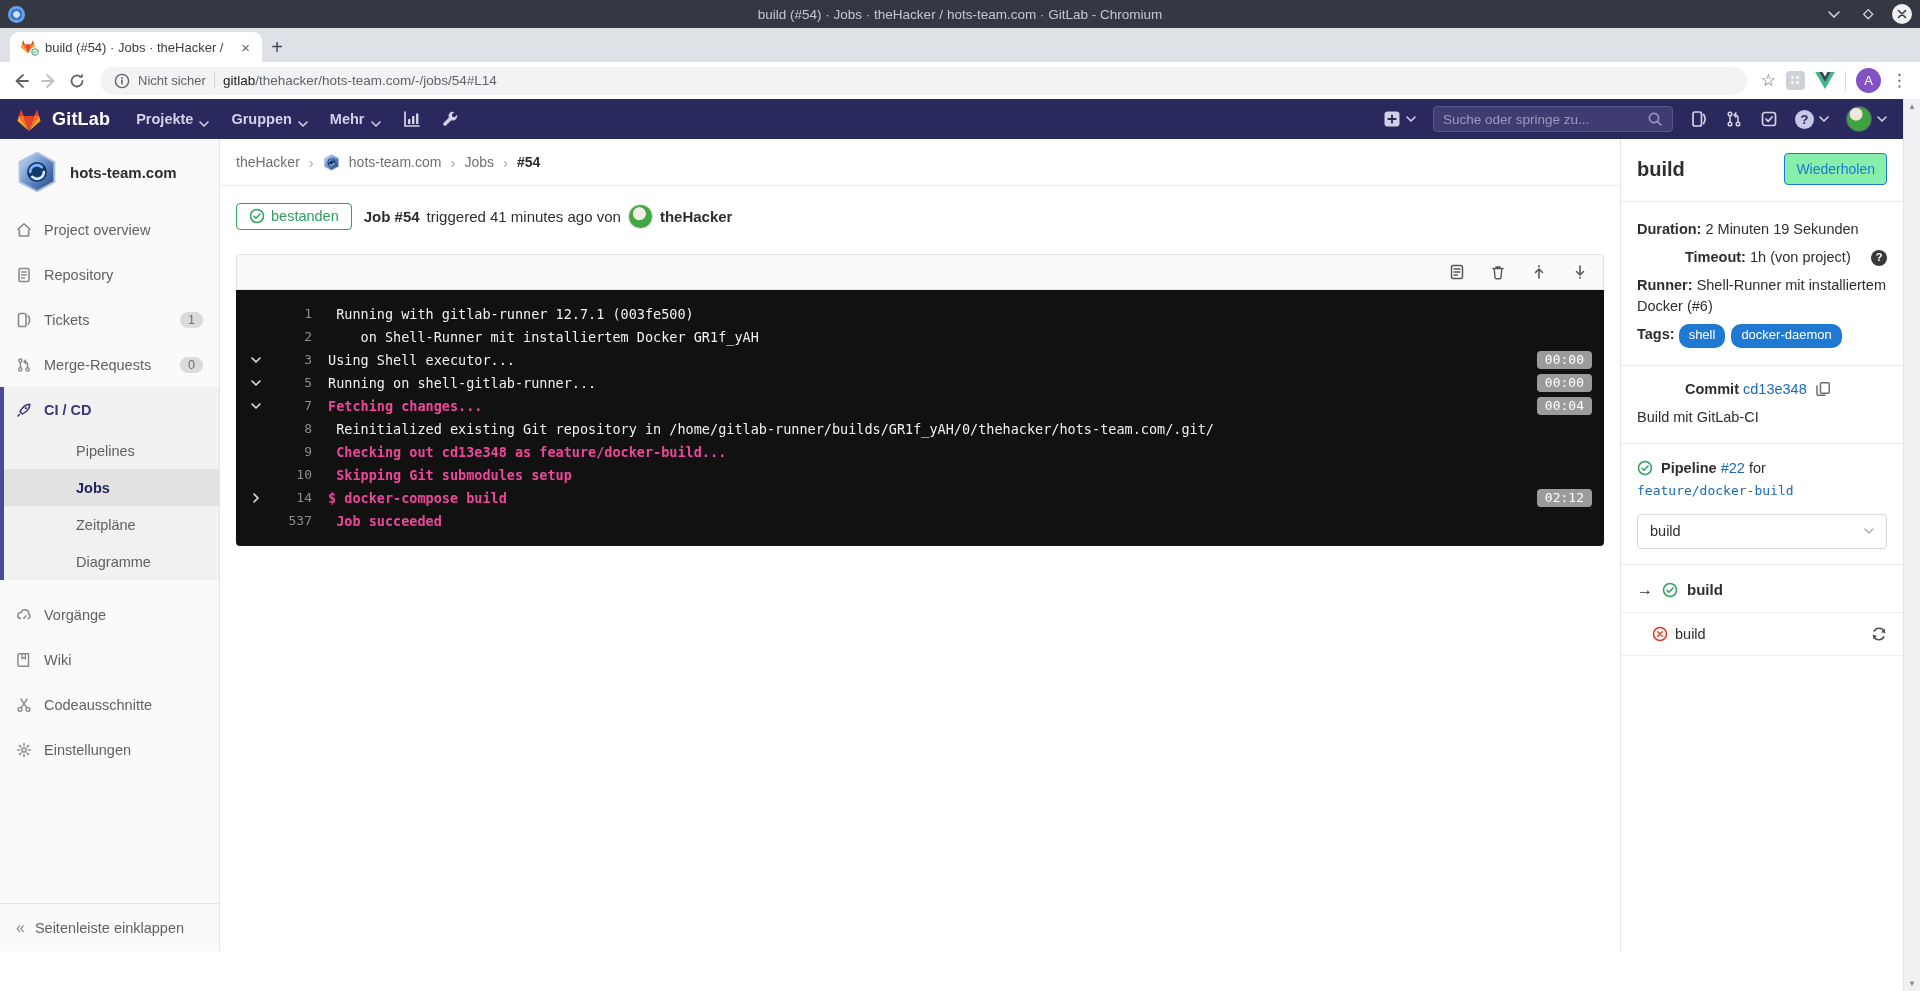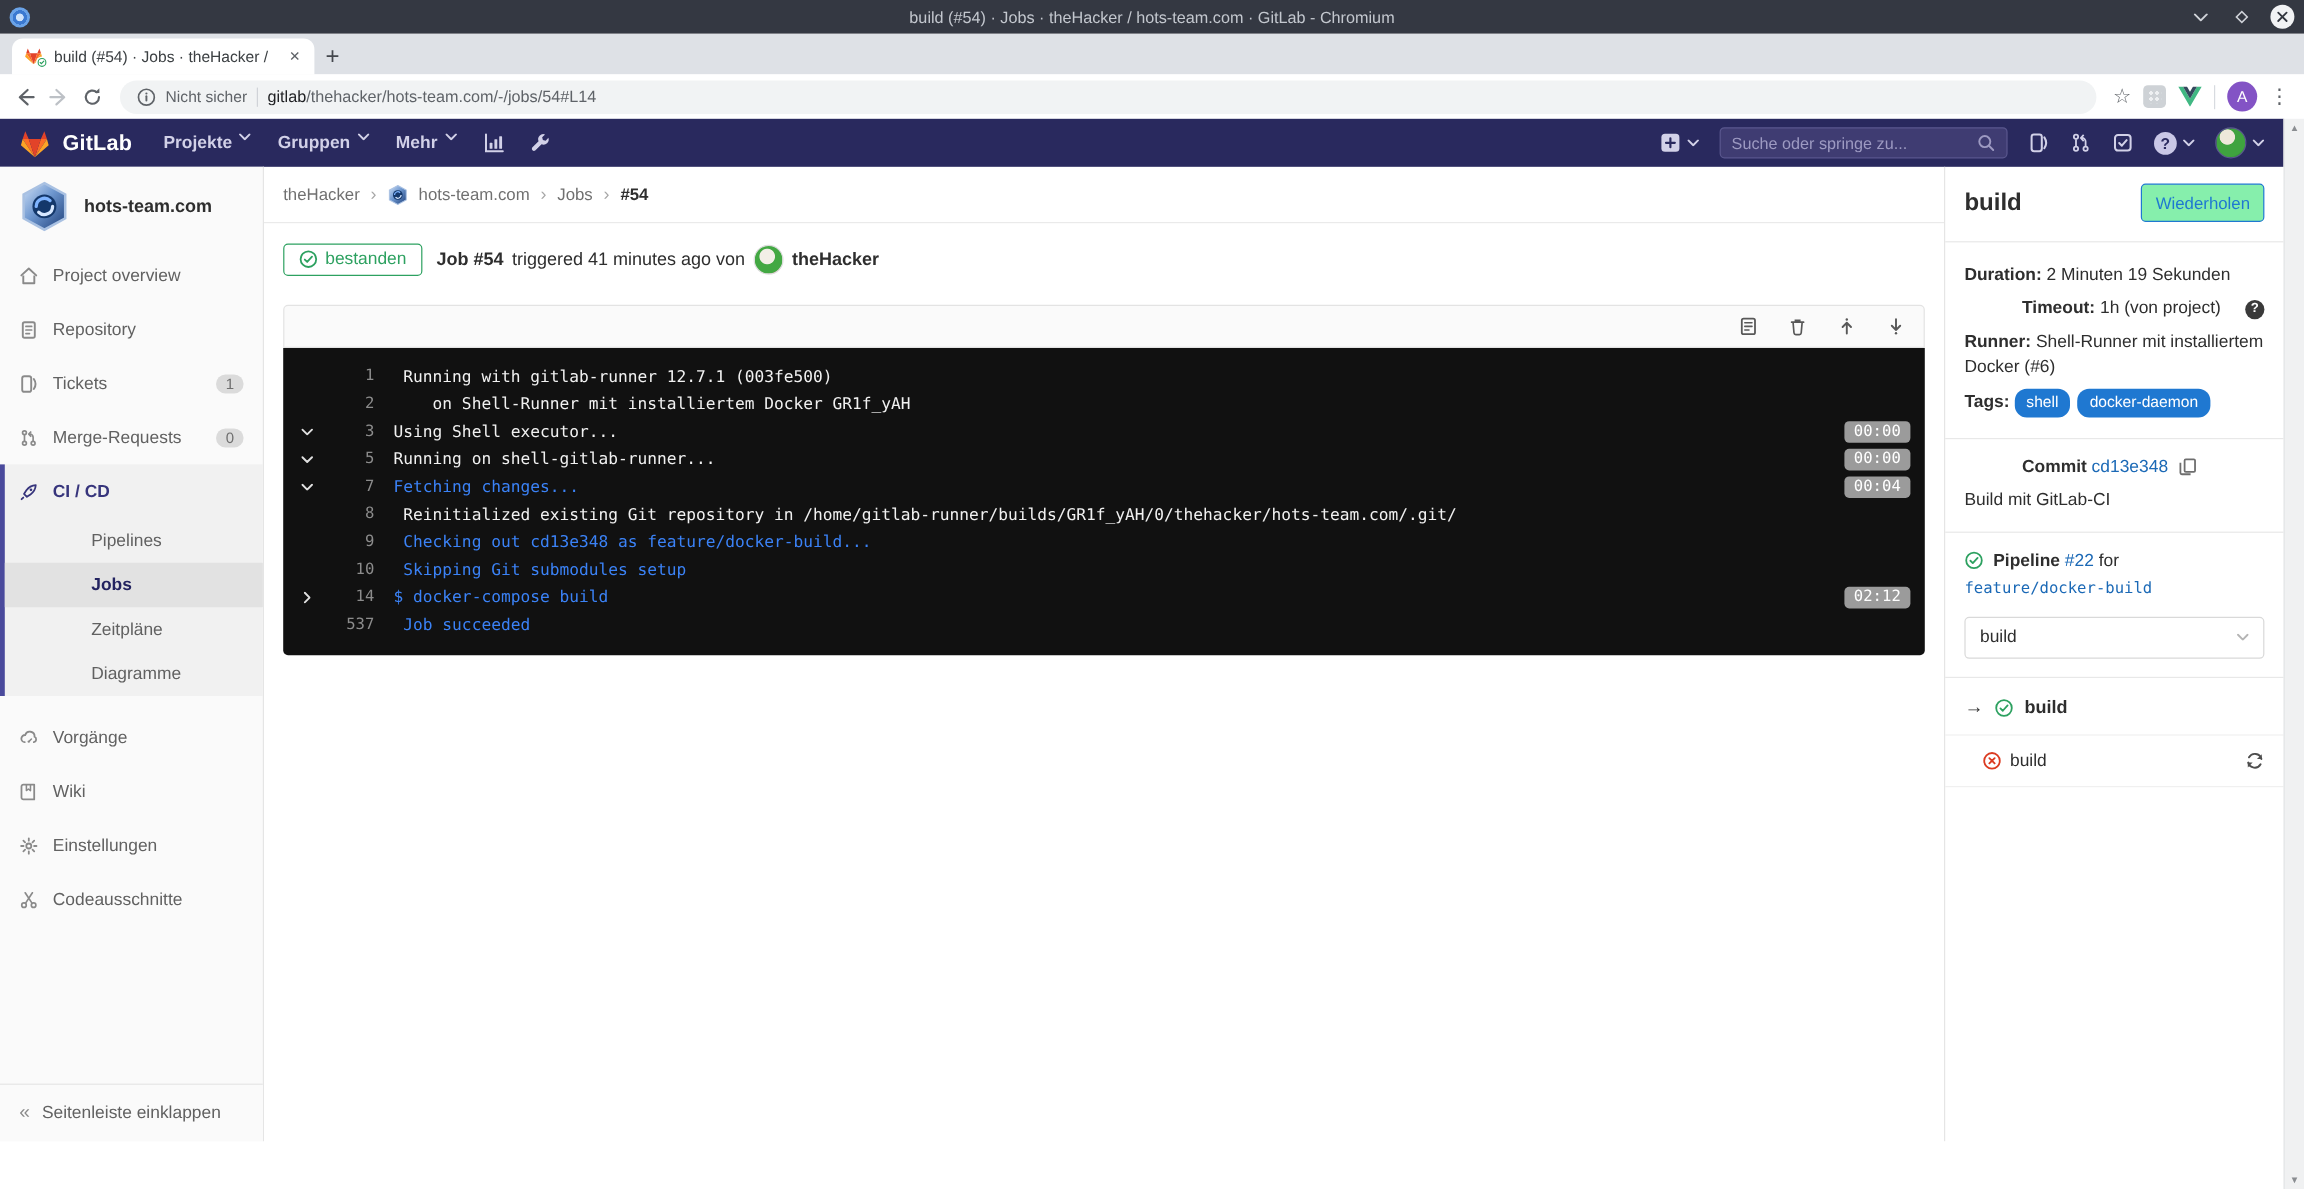--- a/index.html
+++ b/index.html
@@ -39,21 +39,21 @@
      radial-gradient(circle, #eef0f2 1.5px, transparent 1.6px) 0 0/5px 5px; }
   .abar-sep { width:1px; height:20px; background:#d8dbe0; }
   .profile-av { width:25px; height:25px; border-radius:50%; background:#8353c5; color:#fff; font-size:13px; display:flex; align-items:center; justify-content:center; }
 
   
   .page { position:relative; height:852px; }
   .pg-scroll { position:absolute; top:0; right:0; width:17px; height:892px; background:#f0f1f2; border-left:1px solid #e4e5e7; z-index:5; display:flex; flex-direction:column; justify-content:space-between; align-items:center; padding:3px 0; color:#8a8d91; font-size:8px; }
   .gl-navbar { height:40px; background:#29295e; display:flex; align-items:center; padding:0 16px; margin-right:17px; }
   .brand { display:flex; align-items:center; gap:10px; margin-right:26px; }
   .brand-name { color:#fff; font-size:18px; font-weight:700; letter-spacing:.2px; }
-  .gl-menu { display:flex; align-items:flex-start; gap:6px; color:#d2d1e8; font-size:14.5px; font-weight:600; margin-right:22px; }
+  .gl-menu { display:flex; align-items:flex-end; gap:6px; color:#d2d1e8; font-size:14.5px; font-weight:600; margin-right:22px; }
   .chev { width:10px; height:6px; stroke:currentColor; fill:none; stroke-width:1.6; stroke-linecap:round; stroke-linejoin:round; }
   .nav-ico { color:#d2d1e8; margin-right:20px; }
   .nav-right { margin-left:auto; display:flex; align-items:center; gap:17px; }
   .gl-search { width:240px; height:26px; background:#3f3c72; border:1px solid #5a578e; border-radius:4px; display:flex; align-items:center; padding:0 9px; }
   .gl-search input { flex:1; background:transparent; border:none; outline:none; color:#c9c7e4; font-size:13.5px; font-family:"Liberation Sans",sans-serif; }
   .gl-search input::placeholder { color:#9d9ac2; }
   .help-circle { width:19px; height:19px; border-radius:50%; background:#c9c7e6; color:#29295e; font-size:13px; font-weight:700; display:flex; align-items:center; justify-content:center; }
   .gl-avatar { width:26px; height:26px; border-radius:50%; border:1px solid #5a578e;
     background:radial-gradient(circle at 38% 30%, #eee8da 0 27%, #3fa33f 30% 72%, #1d6b1d 100%); }
   .plus-group, .help-group, .user-group { display:flex; align-items:center; gap:5px; color:#d2d1e8; }
@@ -90,21 +90,21 @@
   .b { font-weight:700; }
 
   
   .log-wrap { margin-top:24px; }
   .log-head { height:36px; background:#fafafa; border:1px solid #e3e3e3; border-radius:4px 4px 0 0; display:flex; align-items:center; justify-content:flex-end; gap:25px; padding:0 15px; color:#585858; }
   .terminal { background:#111; border-radius:0 0 4px 4px; padding:12px 12px 14px; font-family:"DejaVu Sans Mono", monospace; font-size:13.5px; }
   .t-line { display:flex; align-items:center; height:23px; }
   .chev-slot { width:27px; color:#e0e0e0; display:flex; align-items:center; padding-left:3px; }
   .lnum { width:37px; text-align:right; color:#8c8c8c; margin-right:16px; font-size:13px; flex:none; }
   .ltext { white-space:pre; color:#f1f1f1; }
-  .green { color:#3b82f6; font-weight:400; }
+  .green { color:#ec4899; font-weight:700; }
   .timer { margin-left:auto; background:#9b9b9b; color:#fff; border-radius:4px; padding:1px 8px 2px; font-size:13px; }
 
   
   .rsb { width:283px; flex:none; border-left:1px solid #e5e5e5; font-size:14.5px; }
   .rs-block { padding:13px 16px 15px; border-bottom:1px solid #e8e8e8; }
   .rs-title-row { display:flex; align-items:center; justify-content:space-between; padding:14px 16px 16px; border-bottom:1px solid #e8e8e8; }
   .rs-title { font-size:20px; font-weight:700; }
   .retry-btn { border:1px solid #1f78d1; color:#1f78d1; background:#86efac; border-radius:4px; padding:7px 11px; font-size:14px; font-family:"Liberation Sans",sans-serif; }
   .d-row { margin:4px 0 7px; line-height:1.45; }
   .d-flex { display:flex; align-items:center;margin-left:48px; }
@@ -397,32 +397,32 @@
         </div>
         <div class="nav-item">
           <svg class="i16" viewBox="0 0 16 16">
               <path d="M3.5 1.8h9v12.4h-9a1.6 1.6 0 0 1-1.6-1.6V3.4a1.6 1.6 0 0 1 1.6-1.6z" fill="none" stroke="currentColor" stroke-width="1.5" stroke-linejoin="round"></path>
               <path d="M6 1.8v5l1.7-1.3L9.4 6.8v-5" fill="none" stroke="currentColor" stroke-width="1.3" stroke-linejoin="round"></path>
             </svg>
           <span>Wiki</span>
         </div>
         <div class="nav-item">
           <svg class="i16" viewBox="0 0 16 16">
-              <circle cx="8" cy="8" r="2.1" fill="none" stroke="currentColor" stroke-width="1.5"></circle>
-              <path d="M8 1.6v2M8 12.4v2M1.6 8h2M12.4 8h2M3.5 3.5l1.4 1.4M11.1 11.1l1.4 1.4M12.5 3.5l-1.4 1.4M4.9 11.1l-1.4 1.4" stroke="currentColor" stroke-width="1.5" stroke-linecap="round"></path>
-            </svg>
-          <span>Einstellungen</span>
-        </div>
-        <div class="nav-item">
-          <svg class="i16" viewBox="0 0 16 16">
               <circle cx="4" cy="12.3" r="1.9" fill="none" stroke="currentColor" stroke-width="1.4"></circle>
               <circle cx="12" cy="12.3" r="1.9" fill="none" stroke="currentColor" stroke-width="1.4"></circle>
               <path d="M5.2 10.8 11 2M10.8 10.8 5 2" stroke="currentColor" stroke-width="1.4" stroke-linecap="round"></path>
             </svg>
           <span>Codeausschnitte</span>
+        </div>
+        <div class="nav-item">
+          <svg class="i16" viewBox="0 0 16 16">
+              <circle cx="8" cy="8" r="2.1" fill="none" stroke="currentColor" stroke-width="1.5"></circle>
+              <path d="M8 1.6v2M8 12.4v2M1.6 8h2M12.4 8h2M3.5 3.5l1.4 1.4M11.1 11.1l1.4 1.4M12.5 3.5l-1.4 1.4M4.9 11.1l-1.4 1.4" stroke="currentColor" stroke-width="1.5" stroke-linecap="round"></path>
+            </svg>
+          <span>Einstellungen</span>
         </div>
       </div>
 
       <div class="collapse-row">
         <span class="collapse-glyph">«</span>
         <span>Seitenleiste einklappen</span>
       </div>
     </aside>
 
     <main class="main">

